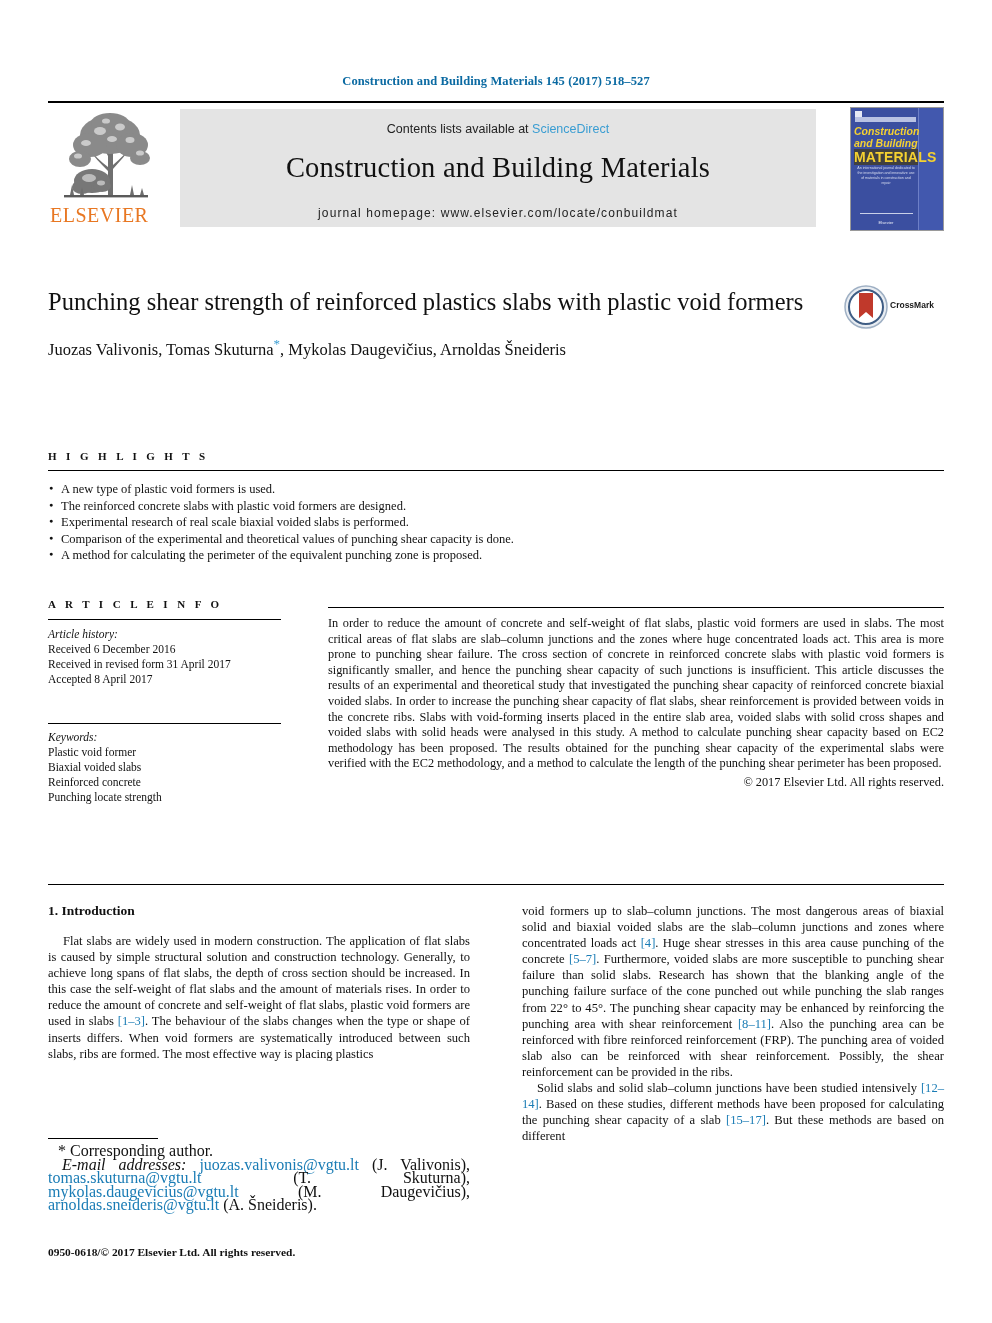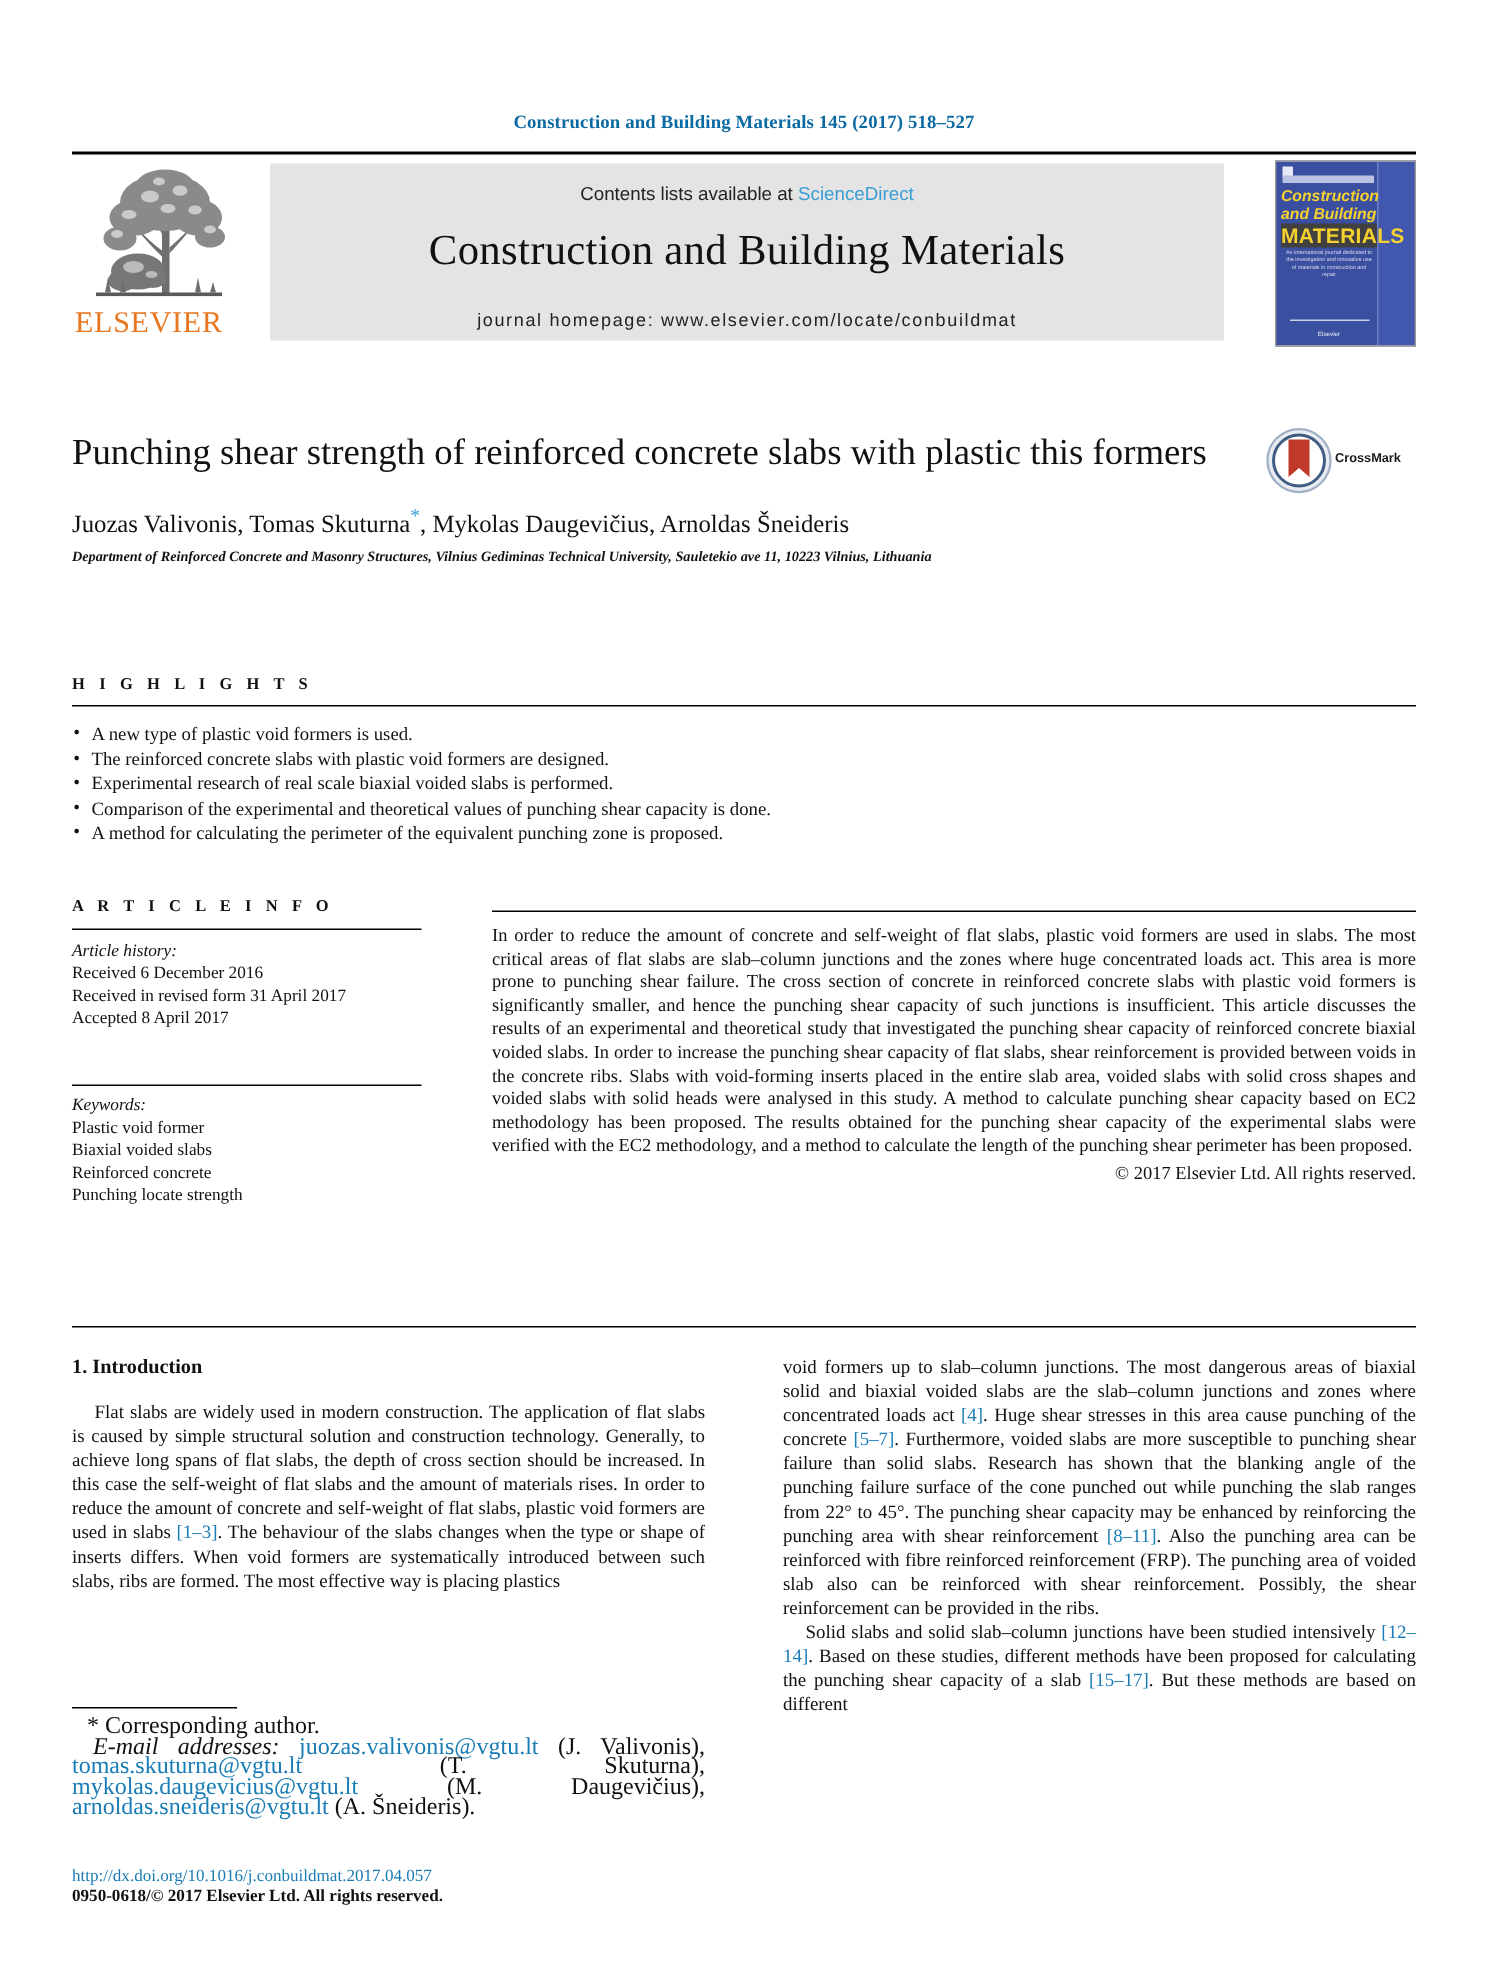--- a/index.html
+++ b/index.html
@@ -455,25 +455,24 @@
         <div class="cover-t2">MATERIALS</div>
         <div class="cover-blurb">An international journal dedicated to the investigation and innovative use of materials in construction and repair</div>
         <div class="cover-footrule"></div>
         <div class="cover-foot">Elsevier</div>
       </div>
 
     </div>
   </div>
 
   <div class="title-block">
-    <div class="art-title">Punching shear strength of reinforced concrete slabs with plastic this formers</div>
+    <div class="art-title">Punching shear strength of reinforced plastics slabs with plastic void formers</div>
     <div class="authors">
       <span>Juozas Valivonis, Tomas Skuturna</span><span class="star">*</span><span>, Mykolas Daugevičius, Arnoldas Šneideris</span>
     </div>
-    <div class="affil">Department of Reinforced Concrete and Masonry Structures, Vilnius Gediminas Technical University, Sauletekio ave 11, 10223 Vilnius, Lithuania</div>
 
     <div class="crossmark">
       <svg width="44" height="44" viewBox="0 0 44 44">
         <circle cx="22" cy="22" r="21" fill="#e9edf2" stroke="#9fb0c4" stroke-width="1.5"></circle>
         <circle cx="22" cy="22" r="17" fill="#ffffff" stroke="#3f5d84" stroke-width="2"></circle>
         <path d="M15 8 L29 8 L29 33 L22 27 L15 33 Z" fill="#c0392b"></path>
         <path d="M22 30 L26 36 L18 36 Z" fill="#ffffff"></path>
       </svg>
       <div class="cm-label">CrossMark</div>
     </div>
@@ -533,17 +532,16 @@
     </div>
   </div>
 
   <div class="footnotes">
     <div class="fn-rule"></div>
     <div class="fn-text" style="text-indent:10px">* Corresponding author.</div>
     <div class="fn-text" id="email-note" style="text-indent:14px"><span class="it">E-mail addresses: </span><span class="mail">juozas.valivonis@vgtu.lt</span> (J. Valivonis), <span class="mail">tomas.skuturna@vgtu.lt</span> (T. Skuturna), <span class="mail">mykolas.daugevicius@vgtu.lt</span> (M. Daugevičius), <span class="mail">arnoldas.sneideris@vgtu.lt</span> (A. Šneideris).</div>
   </div>
 
   <div class="bottom-block">
-    <div class="doi">http://dx.doi.org/10.1016/j.conbuildmat.2017.04.057</div>
     <div class="issn">0950-0618/© 2017 Elsevier Ltd. All rights reserved.</div>
   </div>
 
 </div>
 
 </body></html>

